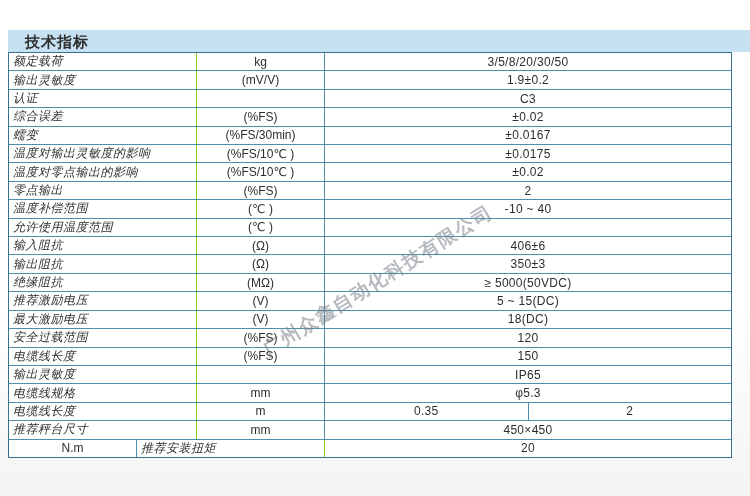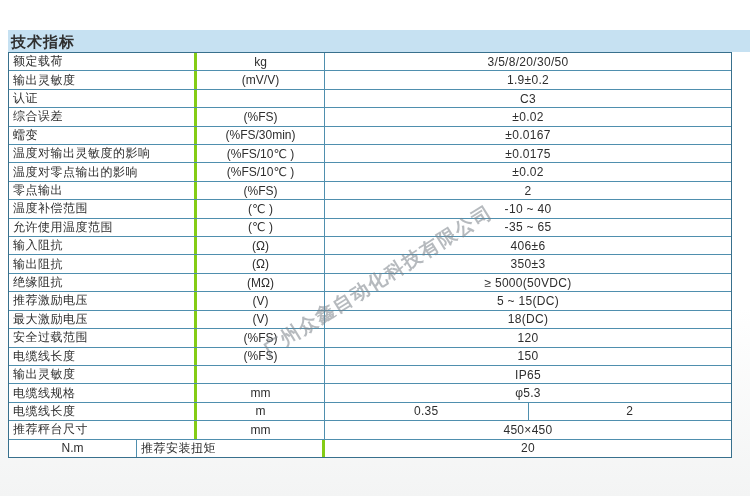--- a/index.html
+++ b/index.html
@@ -11,38 +11,38 @@
   .screen{
     position:relative;width:750px;height:496px;overflow:hidden;
     background:linear-gradient(#ffffff 0 62%, #f3f4f4 100%);
   }
   .title-bar{
     position:absolute;left:8px;top:30px;width:742px;height:22px;
     background:#c6e1f2;display:flex;align-items:center;box-sizing:border-box;
   }
   .title-text{
     font-size:15px;font-weight:bold;color:#2f2f2f;
-    padding-left:3px;letter-spacing:1px;line-height:1;
+    padding-left:17px;letter-spacing:1px;line-height:1;
   }
   .spec-table{
     position:absolute;left:8px;top:52px;width:724px;height:406px;
     display:flex;flex-direction:column;box-sizing:border-box;
     border:1px solid #38708d;background:#ffffff;
   }
   .spec-row{
     flex:1;display:flex;box-sizing:border-box;background:#ffffff;
   }
   .spec-row + .spec-row{border-top:1px solid #4f8fae;}
   .cell{
     display:flex;align-items:center;box-sizing:border-box;
     font-size:12px;color:#2e2e2e;overflow:hidden;white-space:nowrap;
   }
   .cell-label{
-    width:188px;border-right:3px solid #84cc16;
-    padding-left:4px;letter-spacing:0.5px;
+    width:188px;border-right:1px solid #84cc16;
+    padding-left:4px;letter-spacing:0.5px;font-style:italic;
   }
   .cell-unit{
     width:128px;border-right:1px solid #4f8fae;justify-content:center;
   }
   .cell-values{flex:1;display:flex;}
   .cell-value{flex:1;justify-content:center;letter-spacing:0.3px;text-align:center;}
   .cell-value + .cell-value{border-left:1px solid #4f8fae;}
   .watermark{
     position:absolute;left:378px;top:281px;
     transform:translate(-50%,-50%) rotate(-32deg);
@@ -120,23 +120,20 @@
       <div class="spec-row">
         <div class="cell cell-label">温度补偿范围</div>
         <div class="cell cell-unit">(℃ )</div>
         <div class="cell-values">
           <div class="cell cell-value">-10 ~ 40</div>
         </div>
       </div>
       <div class="spec-row">
         <div class="cell cell-label">允许使用温度范围</div>
         <div class="cell cell-unit">(℃ )</div>
-        <div class="cell-values">
-          <div class="cell cell-value">-35 ~ 65</div>
-        </div>
       </div>
       <div class="spec-row">
         <div class="cell cell-label">输入阻抗</div>
         <div class="cell cell-unit">(Ω)</div>
         <div class="cell-values">
           <div class="cell cell-value">406±6</div>
         </div>
       </div>
       <div class="spec-row">
         <div class="cell cell-label">输出阻抗</div>

